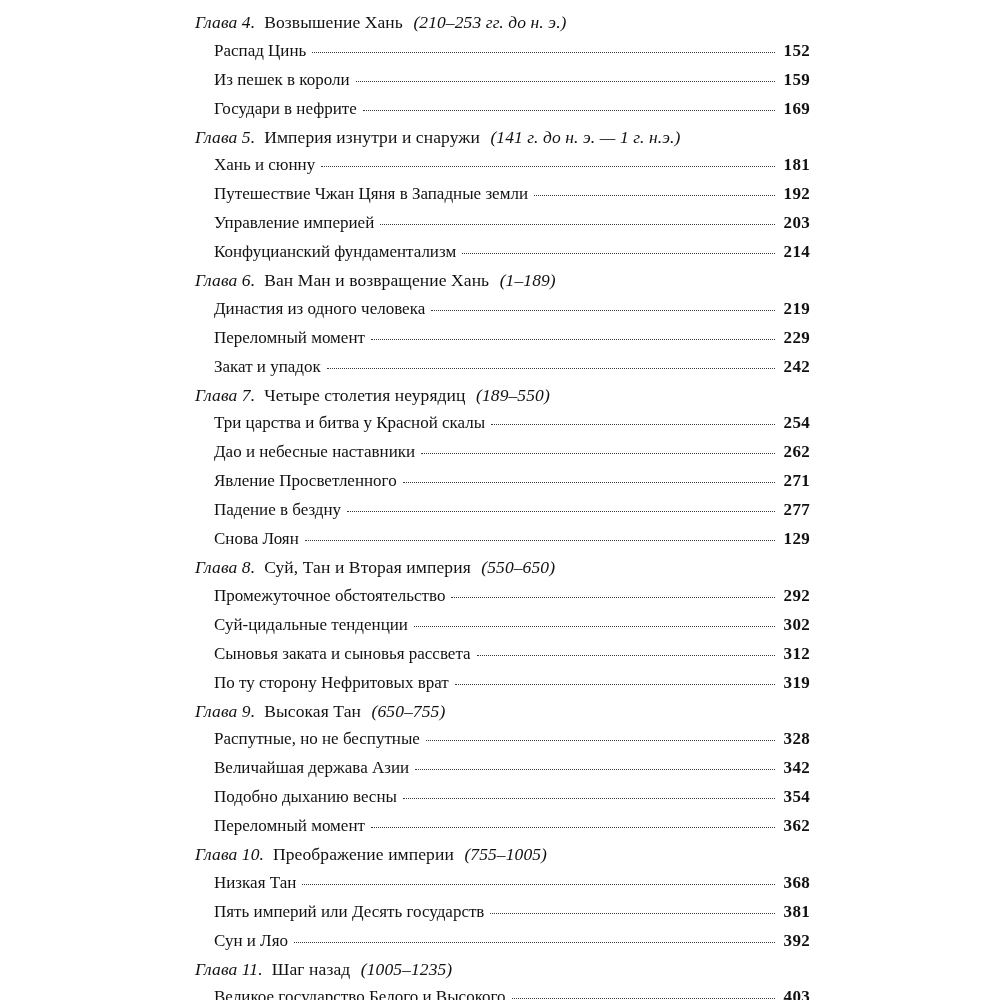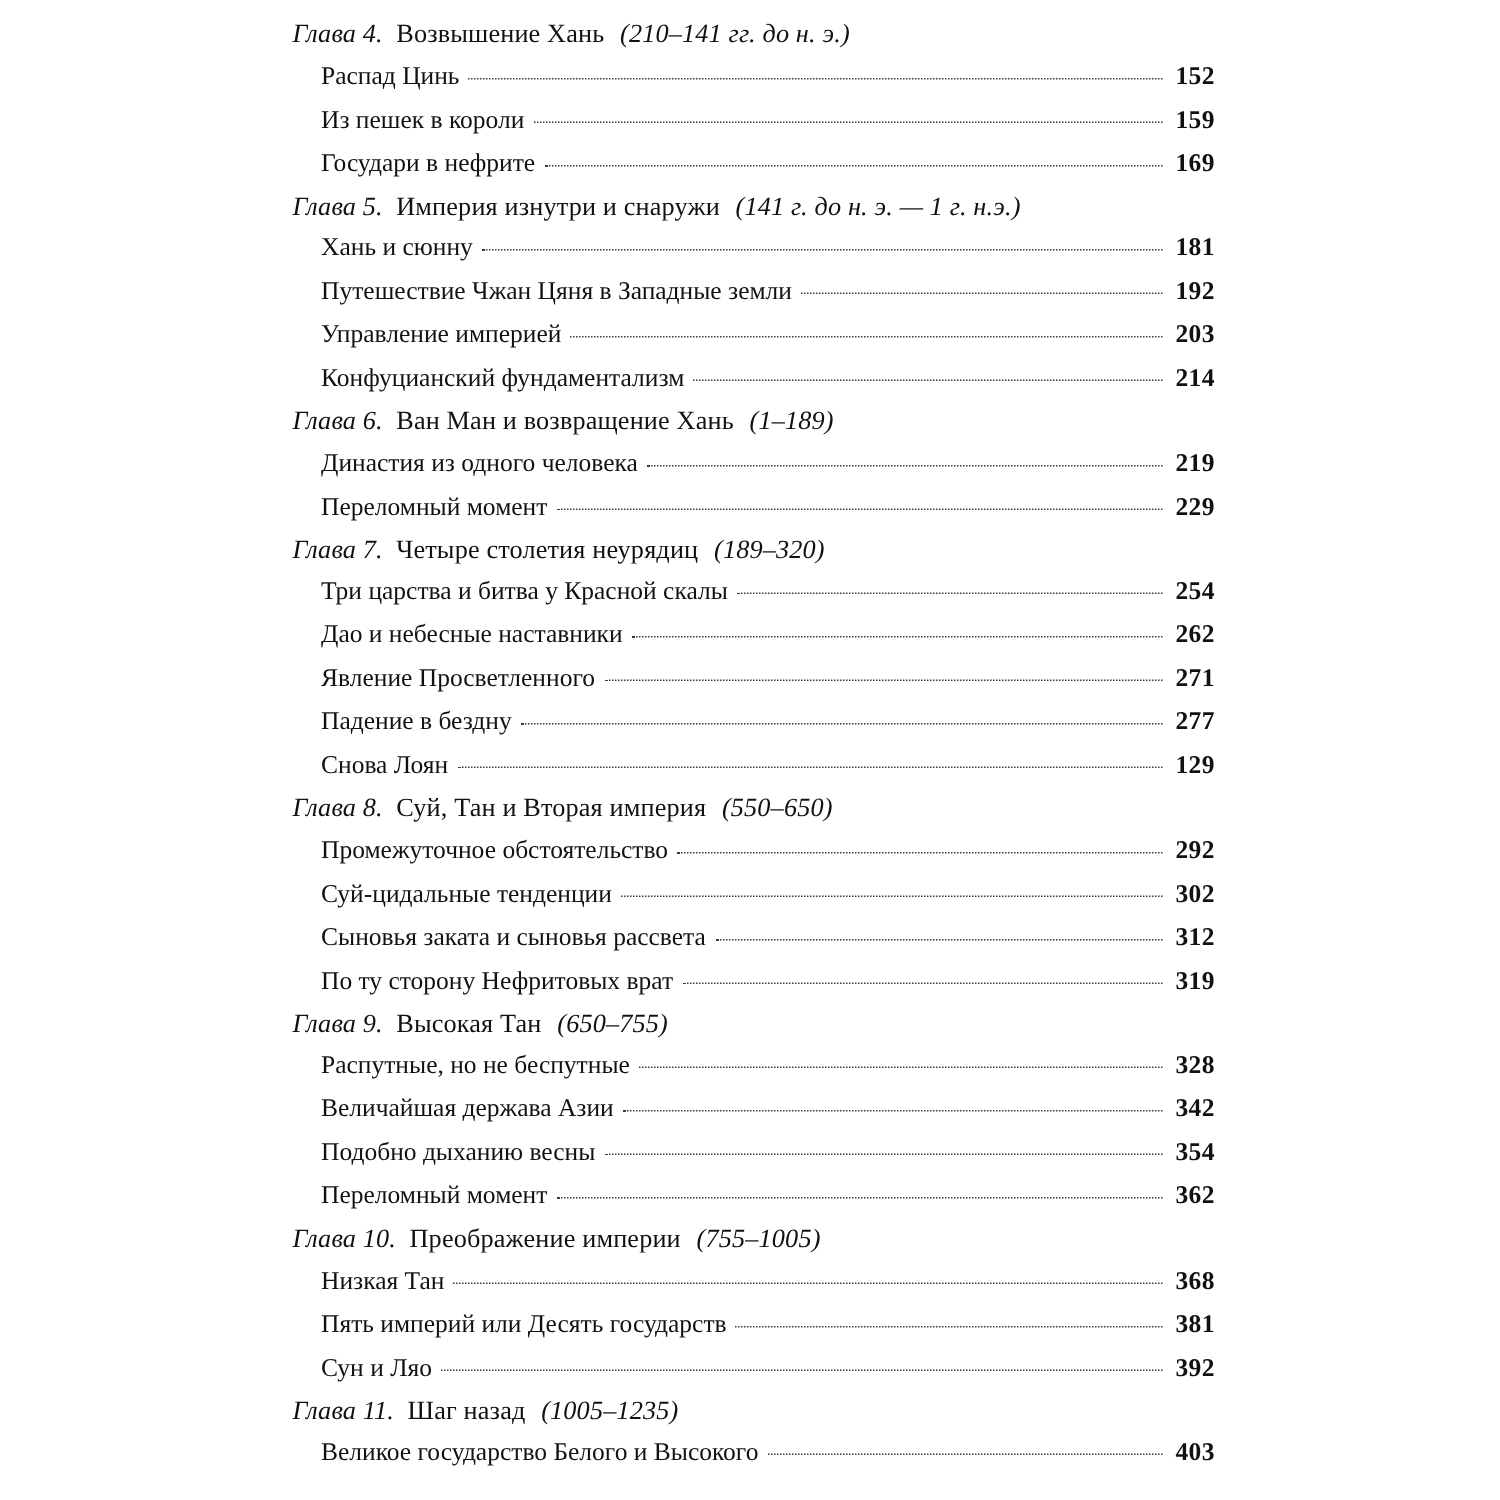--- a/index.html
+++ b/index.html
@@ -66,21 +66,21 @@
     min-width: 30px;
     letter-spacing: 0.3px;
     font-weight: bold;
   }
 </style>
 </head>
 <body>
 
 <div id="toc">
     <div class="chapter">
-      <div class="chapter-title"><span class="ch-num">Глава 4.</span><span class="ch-name">Возвышение Хань</span> <span class="ch-years" style="margin-left: 6px;">(210–141 гг. до н. э.)</span></div>
+      <div class="chapter-title"><span class="ch-num">Глава 4.</span><span class="ch-name">Возвышение Хань</span> <span class="ch-years" style="margin-left: 6px;">(210–253 гг. до н. э.)</span></div>
       <div class="entry">
         <span class="etitle">Распад Цинь</span>
         <span class="leader"></span>
         <span class="epage">152</span>
       </div>
       <div class="entry">
         <span class="etitle">Из пешек в короли</span>
         <span class="leader"></span>
         <span class="epage">159</span>
       </div>
@@ -118,23 +118,28 @@
       <div class="entry">
         <span class="etitle">Династия из одного человека</span>
         <span class="leader"></span>
         <span class="epage">219</span>
       </div>
       <div class="entry">
         <span class="etitle">Переломный момент</span>
         <span class="leader"></span>
         <span class="epage">229</span>
       </div>
-    </div>
-    <div class="chapter">
-      <div class="chapter-title"><span class="ch-num">Глава 7.</span><span class="ch-name">Четыре столетия неурядиц</span> <span class="ch-years" style="margin-left: 6px;">(189–320)</span></div>
+      <div class="entry">
+        <span class="etitle">Закат и упадок</span>
+        <span class="leader"></span>
+        <span class="epage">242</span>
+      </div>
+    </div>
+    <div class="chapter">
+      <div class="chapter-title"><span class="ch-num">Глава 7.</span><span class="ch-name">Четыре столетия неурядиц</span> <span class="ch-years" style="margin-left: 6px;">(189–550)</span></div>
       <div class="entry">
         <span class="etitle">Три царства и битва у Красной скалы</span>
         <span class="leader"></span>
         <span class="epage">254</span>
       </div>
       <div class="entry">
         <span class="etitle">Дао и небесные наставники</span>
         <span class="leader"></span>
         <span class="epage">262</span>
       </div>

